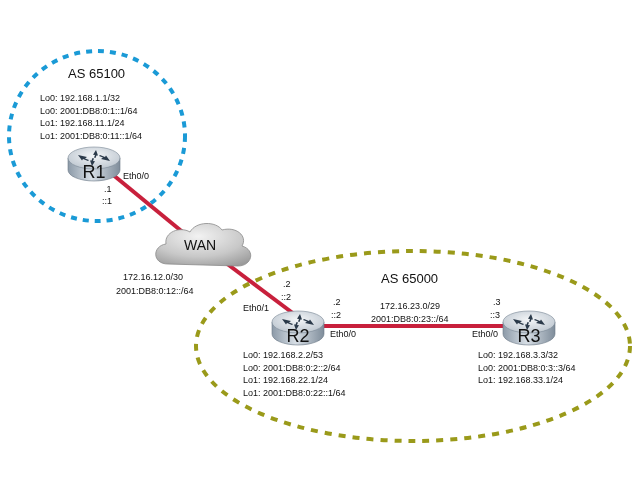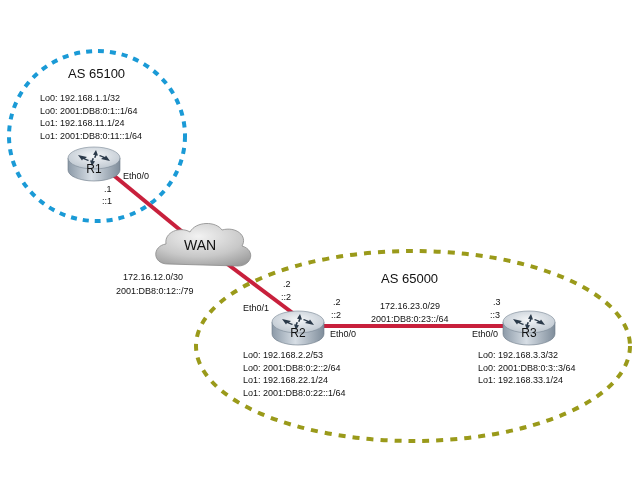--- a/index.html
+++ b/index.html
@@ -3,21 +3,21 @@
 <meta charset="utf-8">
 <style>
   html, body { margin: 0; padding: 0; background: #ffffff; }
   body { width: 640px; height: 480px; position: relative; overflow: hidden;
          font-family: "Liberation Sans", sans-serif; color: #111; }
   #stage { position: absolute; left: 0; top: 8px; width: 640px; height: 480px; }
   .lbl { position: absolute; font-size: 9px; line-height: 12px; white-space: nowrap; color: #111; }
   .as-title { position: absolute; font-size: 13px; white-space: nowrap; color: #111; }
   .lo-block { position: absolute; font-size: 9px; line-height: 12.5px; white-space: nowrap; color: #111; }
   .lo-block div { height: 12.5px; }
-  .rname { position: absolute; font-size: 12px; color: #111; text-align: center; width: 30px; }
+  .rname { position: absolute; font-size: 18px; color: #111; text-align: center; width: 30px; }
   .wan-text { position: absolute; font-size: 14px; color: #111; }
 </style>
 </head>
 <body>
 
 <div id="stage">
   <svg width="640" height="480" viewBox="0 0 640 480" style="position:absolute;left:0;top:0">
     <defs>
       <linearGradient id="rtrSide" x1="0" y1="0" x2="1" y2="0">
         <stop offset="0" stop-color="#8c9aa8"></stop>
@@ -71,21 +71,21 @@
     <div>Lo1: 2001:DB8:0:11::1/64</div>
   </div>
 
   <div class="rname" style="left:79px;top:154px">R1</div>
   <div class="lbl" style="left:123px;top:162px">Eth0/0</div>
   <div class="lbl" style="left:104px;top:175px">.1</div>
   <div class="lbl" style="left:102px;top:187px">::1</div>
 
   <div class="wan-text" style="left:184px;top:229px">WAN</div>
   <div class="lbl" style="left:123px;top:263px">172.16.12.0/30</div>
-  <div class="lbl" style="left:116px;top:277px">2001:DB8:0:12::/79</div>
+  <div class="lbl" style="left:116px;top:277px">2001:DB8:0:12::/64</div>
 
   <div class="lbl" style="left:283px;top:270px">.2</div>
   <div class="lbl" style="left:281px;top:283px">::2</div>
   <div class="lbl" style="left:243px;top:294px">Eth0/1</div>
 
   <div class="lbl" style="left:333px;top:288px">.2</div>
   <div class="lbl" style="left:331px;top:301px">::2</div>
   <div class="lbl" style="left:330px;top:320px">Eth0/0</div>
   <div class="rname" style="left:283px;top:318px">R2</div>
 

